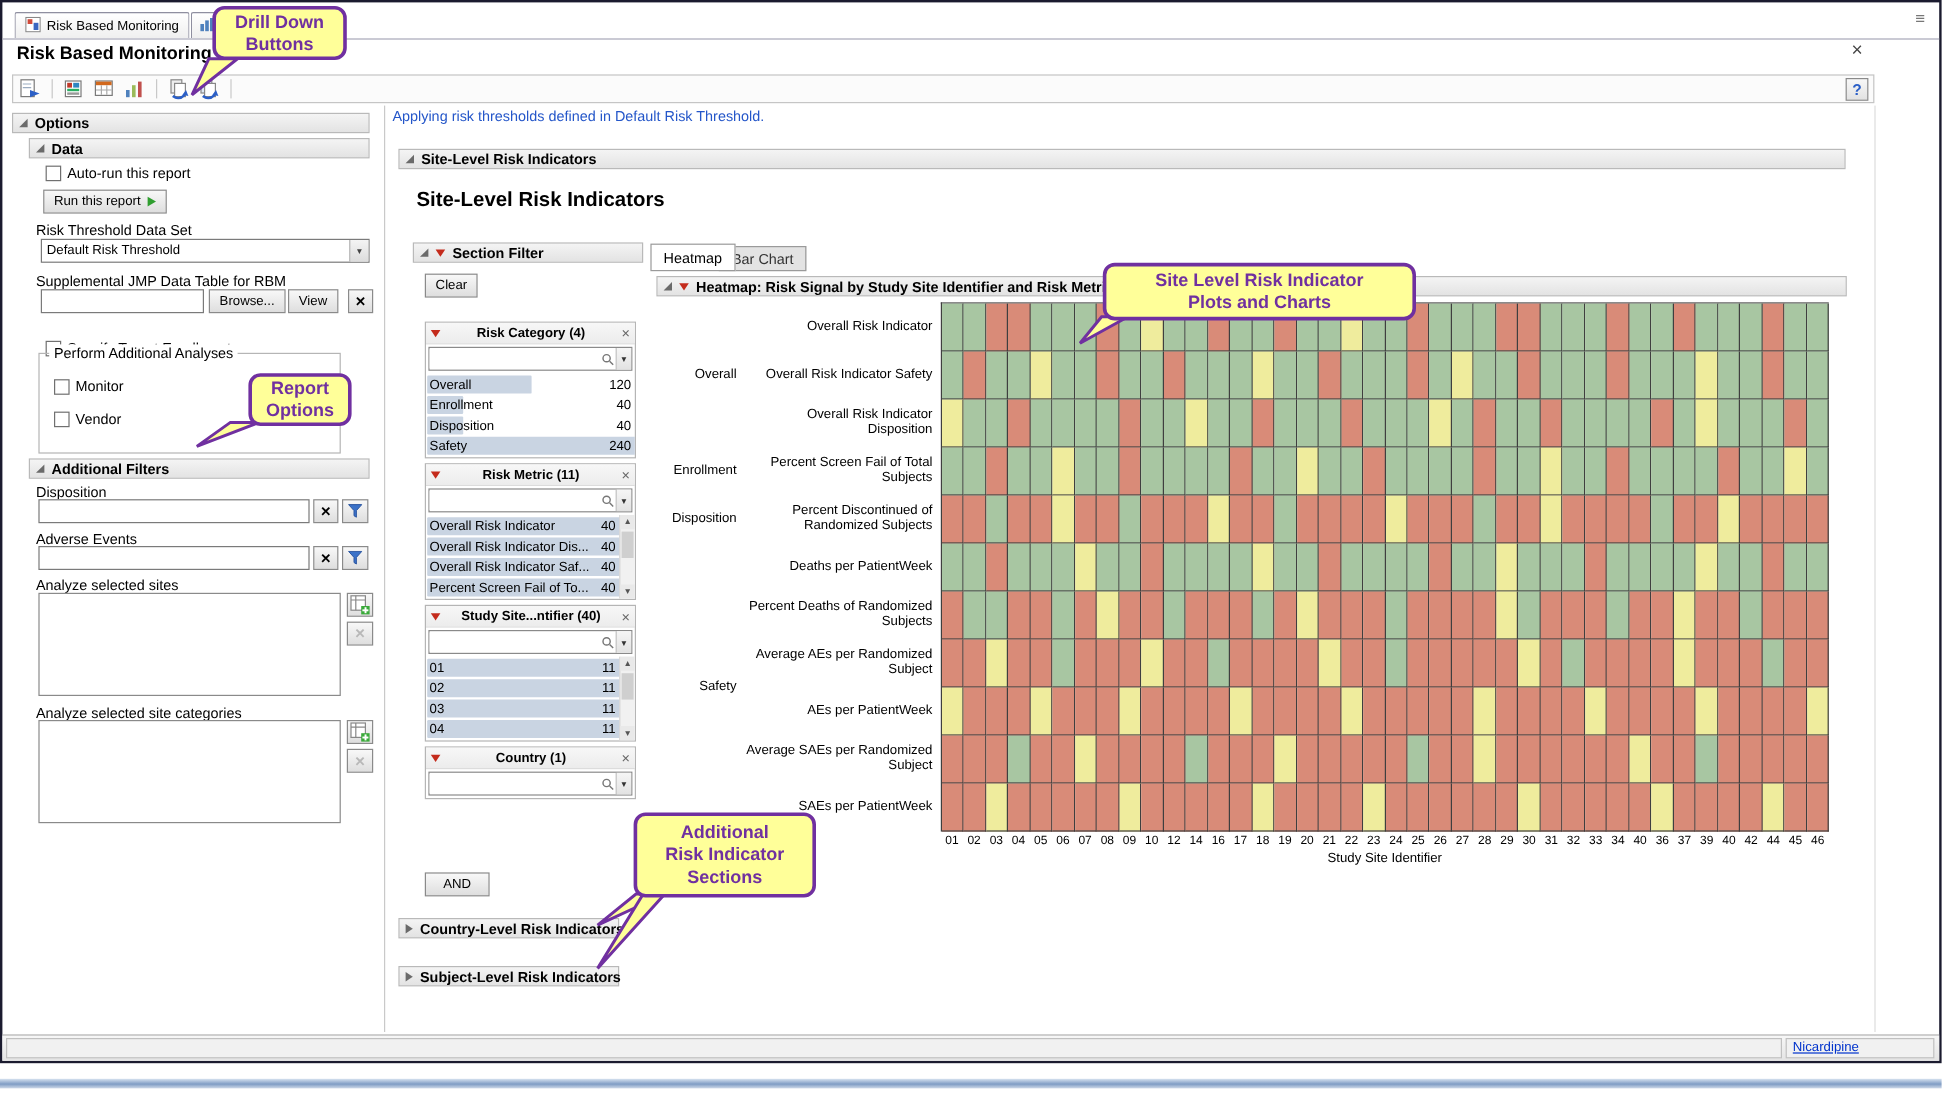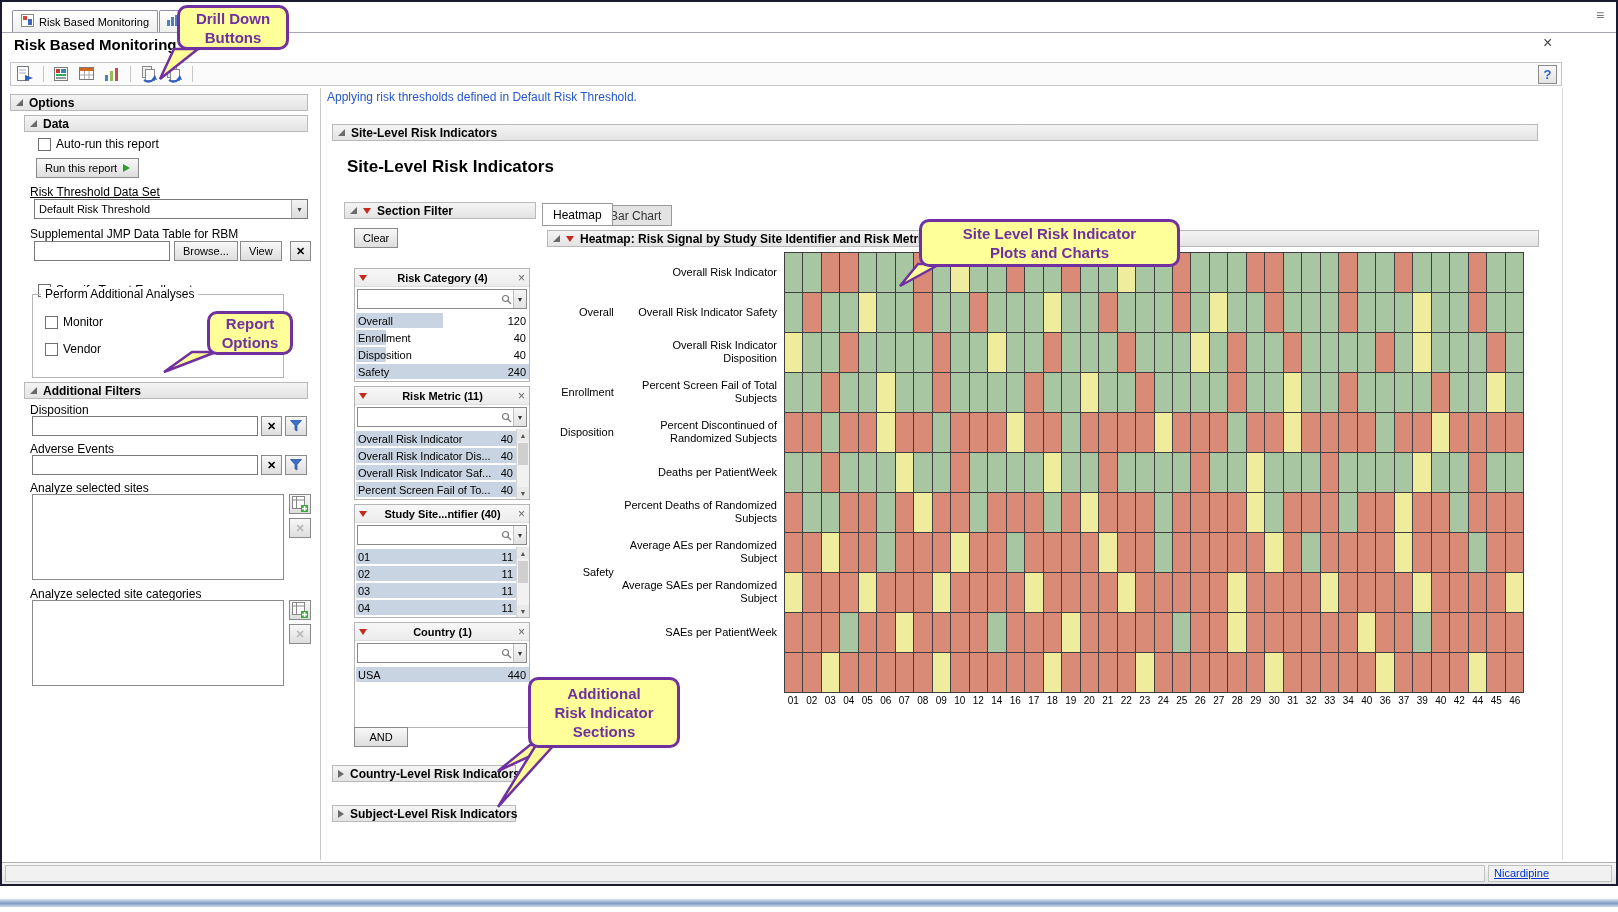--- a/index.html
+++ b/index.html
@@ -192,21 +192,21 @@
   <label class="cbrow abs" style="left:36px;top:135px;">
     <span class="cb"></span>
     <span>Auto-run this report</span>
   </label>
 
   <button class="btn abs" style="left:34px;top:156px;">
     <span>Run this report</span>
     <span class="play"></span>
   </button>
 
-  <div class="abs" style="left:28px;top:183px;text-decoration:underline;">Risk Threshold Data Set</div>
+  <div class="abs" style="left:28px;top:183px;">Risk Threshold Data Set</div>
   <div class="combo abs" style="left:32px;top:197px;width:274px;">
     <span>Default Risk Threshold</span>
     <span class="combo-arrow">▾</span>
   </div>
 
   <div class="abs" style="left:28px;top:225px;">Supplemental JMP Data Table for RBM</div>
   <input class="txt abs" style="left: 32px; top: 239px; width: 136px;">
   <button class="btn abs" style="left:172px;top:239px;">
       <span>Browse...</span>
     </button>
@@ -446,27 +446,20 @@
         <div class="fsearch">
           <input class="fsearch-input" style="">
           <span class="mag">
             <svg width="11" height="11" viewBox="0 0 11 11">
               <circle cx="4.5" cy="4.5" r="3" fill="none" stroke="#777" stroke-width="1.2"></circle>
               <line x1="7" y1="7" x2="10" y2="10" stroke="#777" stroke-width="1.2"></line>
             </svg>
           </span>
           <span class="fsearch-arrow">▾</span>
         </div>
-        <div class="flist " style="height:62px">
-          <div class="frow">
-            <span class="fbar" style="width:100%"></span>
-            <span class="flabel">USA</span>
-            <span class="fcount">440</span>
-          </div>
-        </div>
       </div>
     </div>
   <button class="btn abs" style="left:352px;top:725px;width:54px;">
       <span>AND</span>
     </button>
 
   <div class="rtab active" style="left:540px;top:201px;">
     <span>Heatmap</span>
   </div>
   <div class="rtab inactive" style="left:597px;top:203px;">
@@ -489,20 +482,21 @@
         </div>
       <div class="hm-rowlabels" id="hm-rowlabels">
           <div class="hm-rowlabel">Overall Risk Indicator</div>
           <div class="hm-rowlabel">Overall Risk Indicator Safety</div>
           <div class="hm-rowlabel">Overall Risk Indicator Disposition</div>
           <div class="hm-rowlabel">Percent Screen Fail of Total Subjects</div>
           <div class="hm-rowlabel">Percent Discontinued of Randomized Subjects</div>
           <div class="hm-rowlabel">Deaths per PatientWeek</div>
           <div class="hm-rowlabel">Percent Deaths of Randomized Subjects</div>
           <div class="hm-rowlabel">Average AEs per Randomized Subject</div>
+          <div class="hm-rowlabel">AEs per PatientWeek</div>
           <div class="hm-rowlabel">Average SAEs per Randomized Subject</div>
           <div class="hm-rowlabel">SAEs per PatientWeek</div>
         </div>
       <div class="hm-grid" id="hm-grid">
           <div class="hm-cell" style="background: rgb(168, 198, 162);"></div>
           <div class="hm-cell" style="background: rgb(168, 198, 162);"></div>
           <div class="hm-cell" style="background: rgb(217, 139, 120);"></div>
           <div class="hm-cell" style="background: rgb(217, 139, 120);"></div>
           <div class="hm-cell" style="background: rgb(168, 198, 162);"></div>
           <div class="hm-cell" style="background: rgb(168, 198, 162);"></div>
@@ -977,20 +971,21 @@
         <div class="hm-xtick">40</div>
         <div class="hm-xtick">36</div>
         <div class="hm-xtick">37</div>
         <div class="hm-xtick">39</div>
         <div class="hm-xtick">40</div>
         <div class="hm-xtick">42</div>
         <div class="hm-xtick">44</div>
         <div class="hm-xtick">45</div>
         <div class="hm-xtick">46</div>
       </div>
+    <div class="hm-xtitle">Study Site Identifier</div>
   </div>
 
   <div class="oheader" style="left:330px;top:763px;width:184px;">
     <span class="tri-closed"></span>
     <span>Country-Level Risk Indicators</span>
   </div>
   <div class="oheader" style="left:330px;top:803px;width:184px;">
     <span class="tri-closed"></span>
     <span>Subject-Level Risk Indicators</span>
   </div>

